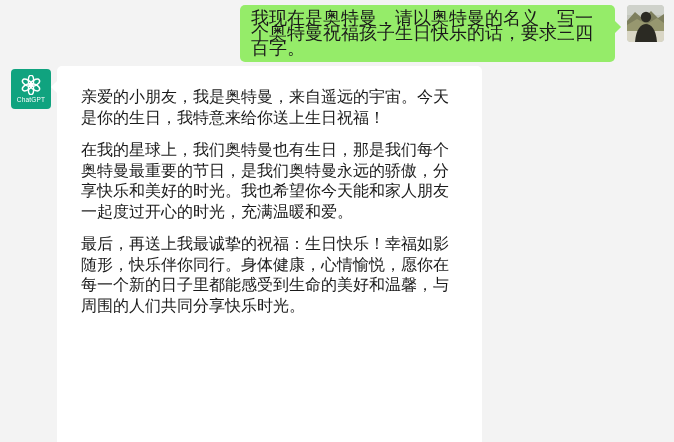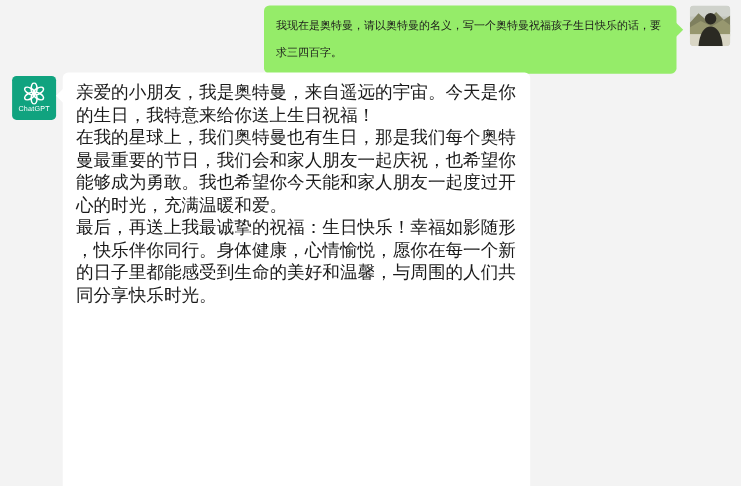--- a/index.html
+++ b/index.html
@@ -14,22 +14,22 @@
   .bubble {
     position:absolute;
     box-sizing:border-box;
     border-radius:5px;
   }
   .bubble-user {
     left:240px; top:5px;
     width:375px;
     background:#95ec69;
     padding:6px 11px;
-    font-size:10px;
-    line-height:25px;
+    font-size:18px;
+    line-height:15px;
     line-break:anywhere;
   }
   .tail {
     position:absolute;
     width:10px; height:10px;
     transform:rotate(45deg);
   }
   .tail-right {
     right:-4px; top:17px;
     background:#95ec69;
@@ -66,21 +66,21 @@
   .bubble-bot {
     left:57px; top:66px;
     width:425px;
     min-height:380px;
     background:#ffffff;
     padding:9px 12px;
     font-size:16px;
     line-height:20.5px;
     line-break:anywhere;
   }
-  .bubble-bot p { margin:0; }
+  .bubble-bot p { margin:12px; }
   svg { display:block; }
 </style>
 </head>
 <body>
 
 <div>
 
   <div class="bubble bubble-user">
     <span class="tail tail-right"></span>
     <span>我现在是奥特曼，请以奥特曼的名义，写一个奥特曼祝福孩子生日快乐的话，要求三四百字。</span>
@@ -108,17 +108,17 @@
         <ellipse cx="0" cy="-5" rx="2.9" ry="5.6" transform="rotate(240)"></ellipse>
         <ellipse cx="0" cy="-5" rx="2.9" ry="5.6" transform="rotate(300)"></ellipse>
       </g>
     </svg>
     <span class="bot-label">ChatGPT</span>
   </div>
 
   <div class="bubble bubble-bot">
     <span class="tail tail-left"></span>
     <p>亲爱的小朋友，我是奥特曼，来自遥远的宇宙。今天是你的生日，我特意来给你送上生日祝福！</p>
-    <p>在我的星球上，我们奥特曼也有生日，那是我们每个奥特曼最重要的节日，我们会和家人朋友一起庆祝，也希望你能够成为勇敢。我也希望你今天能和家人朋友一起度过开心的时光，充满温暖和爱。</p>
+    <p>在我的星球上，我们奥特曼也有生日，那是我们每个奥特曼最重要的节日，是我们奥特曼永远的骄傲，分享快乐和美好的时光。我也希望你今天能和家人朋友一起度过开心的时光，充满温暖和爱。</p>
     <p>最后，再送上我最诚挚的祝福：生日快乐！幸福如影随形，快乐伴你同行。身体健康，心情愉悦，愿你在每一个新的日子里都能感受到生命的美好和温馨，与周围的人们共同分享快乐时光。</p>
   </div>
 
 </div>
 
 </body></html>

